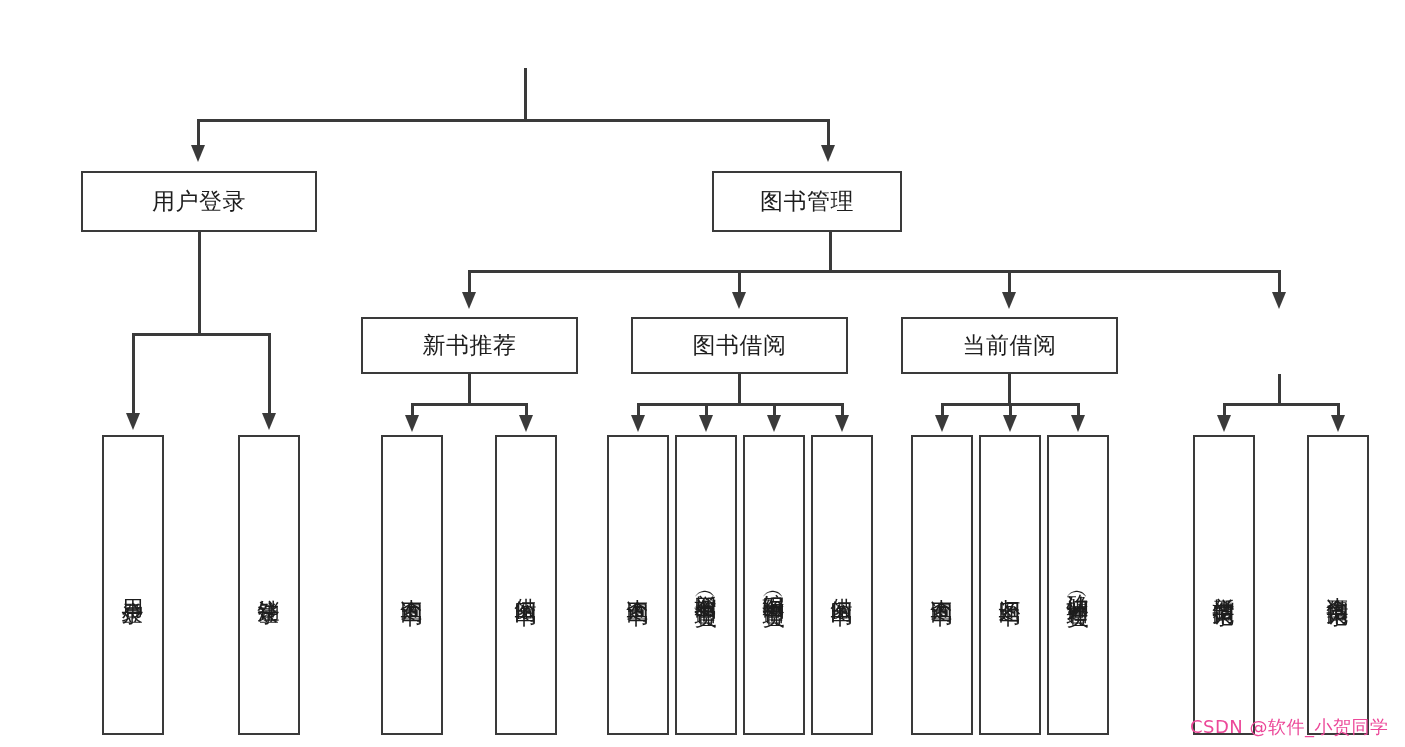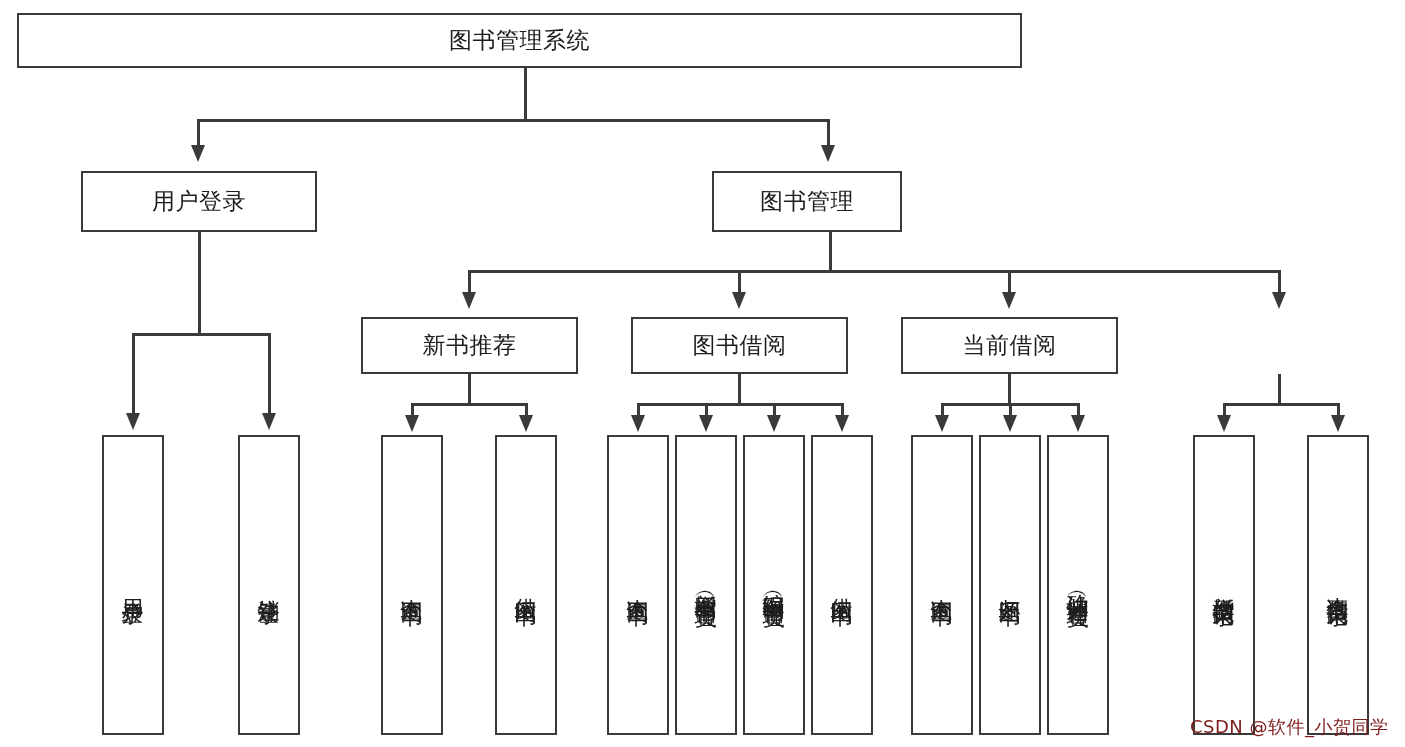--- a/index.html
+++ b/index.html
@@ -64,34 +64,31 @@
   .arrow {
     position: absolute;
     width: 0;
     height: 0;
     border-left: 7px solid transparent;
     border-right: 7px solid transparent;
     border-top: 17px solid #3a3a3a;
   }
   .watermark {
     position: absolute;
-    color: #7f1d1d;
+    color: #ec4899;
     font-size: 18px;
     white-space: nowrap;
     letter-spacing: 0.5px;
   }
 </style>
 </head>
 <body>
 
 <div id="canvas">
 
-  <div class="node root h" style="left:17px; top:13px; width:1005px; height:55px;">
-    <span class="label">图书管理系统</span>
-  </div>
 
   <div class="edge vline" style="left:524px; top:68px; width:2.5px; height:53px;"></div>
 
   <div class="edge hline" style="left:197px; top:119px; width:632px; height:2.5px;"></div>
 
   <div class="edge vline" style="left:197px; top:119px; width:2.5px; height:28px;"></div>
   <div class="arrow" style="left:191px; top:145px;"></div>
 
   <div class="edge vline" style="left:827px; top:119px; width:2.5px; height:28px;"></div>
   <div class="arrow" style="left:821px; top:145px;"></div>

